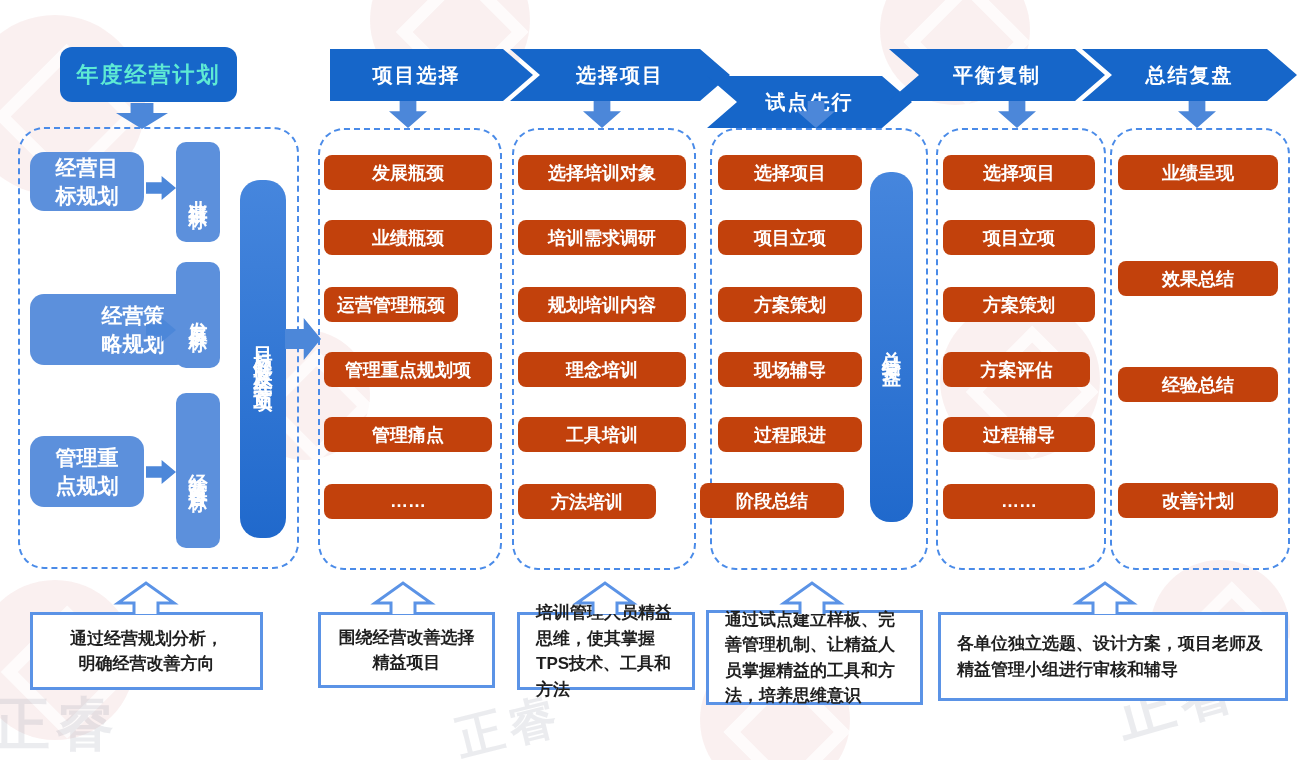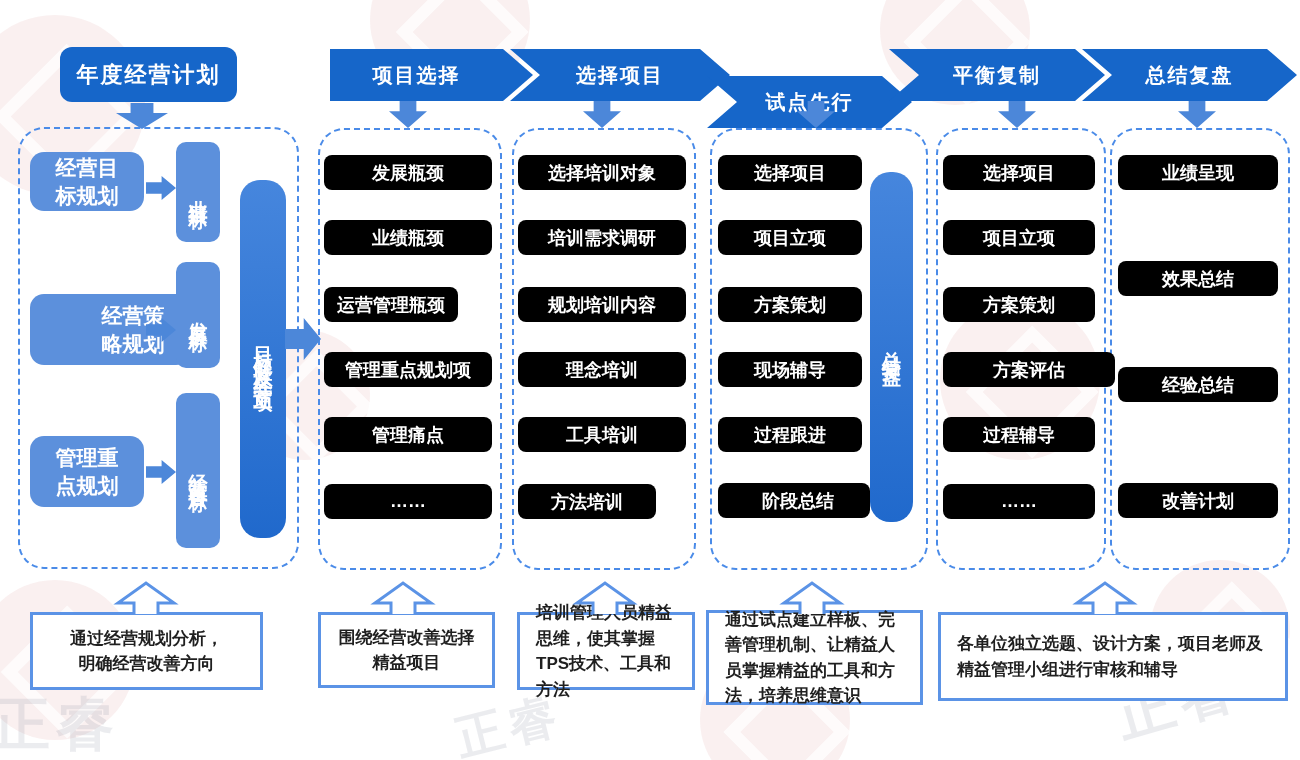--- a/index.html
+++ b/index.html
@@ -6,41 +6,41 @@
   .canvas{position:relative;width:1300px;height:760px;background:#fff;overflow:hidden;
           font-family:"Liberation Sans","DejaVu Sans",sans-serif;}
   
   .wm{position:absolute;border-radius:50%;background:rgba(232,178,178,0.20);z-index:0;}
   .wm .wm-d{position:absolute;left:28%;top:28%;width:44%;height:44%;
             border:12px solid rgba(255,255,255,0.75);transform:rotate(45deg);}
   .wm-text{position:absolute;z-index:0;font-weight:bold;font-size:58px;
            color:rgba(100,110,135,0.13);letter-spacing:6px;white-space:nowrap;}
   
   .titlebox{position:absolute;left:60px;top:47px;width:177px;height:55px;background:#1666C9;
-            border-radius:12px;color:#ffffff;font-weight:bold;font-size:22px;letter-spacing:2px;
+            border-radius:12px;color:#5eead4;font-weight:bold;font-size:22px;letter-spacing:2px;
             display:flex;align-items:center;justify-content:center;z-index:2;}
   
   .darr{position:absolute;background:#4C87D9;z-index:2;
         clip-path:polygon(28% 0,72% 0,72% 38%,100% 38%,50% 100%,0 38%,28% 38%);}
   .rarr{position:absolute;background:#4C87D9;z-index:2;
         clip-path:polygon(0 26%,52% 26%,52% 0,100% 50%,52% 100%,52% 74%,0 74%);}
   
   .dashed{position:absolute;border:2px dashed #4A8BE8;border-radius:26px;z-index:1;}
   
   .lbox{position:absolute;background:#5C90DC;border-radius:14px;color:#fff;font-weight:bold;
         font-size:21px;line-height:1.3;text-align:center;white-space:pre-line;
         display:flex;align-items:center;justify-content:center;z-index:2;}
   .tab{position:absolute;background:#5C90DC;border-radius:10px;color:#fff;font-weight:bold;
        font-size:19px;writing-mode:vertical-rl;text-orientation:upright;letter-spacing:4px;
        display:flex;align-items:center;justify-content:center;z-index:2;}
   .vbar{position:absolute;background:linear-gradient(180deg,#4686DD 0%,#2069CC 100%);
         border-radius:20px;color:#fff;font-weight:bold;font-size:19px;writing-mode:vertical-rl;
         text-orientation:upright;letter-spacing:6px;display:flex;align-items:center;
         justify-content:center;z-index:2;}
-  .pbox{position:absolute;height:35px;background:#000000;border-radius:8px;color:#fff;
+  .pbox{position:absolute;height:35px;background:#c2410c;border-radius:8px;color:#fff;
         font-weight:bold;font-size:18px;display:flex;align-items:center;justify-content:center;
         z-index:2;}
   
   .chev{position:absolute;top:49px;height:52px;background:#1666C9;color:#fff;font-weight:bold;
         font-size:20px;letter-spacing:2px;display:flex;align-items:center;justify-content:center;
         z-index:2;padding-right:30px;box-sizing:border-box;}
   .chev.first{clip-path:polygon(0 0,calc(100% - 30px) 0,100% 50%,calc(100% - 30px) 100%,0 100%);}
   .chev.next{clip-path:polygon(0 0,calc(100% - 30px) 0,100% 50%,calc(100% - 30px) 100%,0 100%,30px 50%);
              padding-left:30px;}
   
@@ -129,28 +129,28 @@
   <div class="pbox" style="left:518px;top:352px;width:168px;">理念培训</div>
   <div class="pbox" style="left:518px;top:417px;width:168px;">工具培训</div>
   <div class="pbox" style="left:518px;top:484px;width:138px;">方法培训</div>
 
   <div class="dashed" style="left:710px;top:128px;width:214px;height:438px;"></div>
   <div class="pbox" style="left:718px;top:155px;width:144px;">选择项目</div>
   <div class="pbox" style="left:718px;top:220px;width:144px;">项目立项</div>
   <div class="pbox" style="left:718px;top:287px;width:144px;">方案策划</div>
   <div class="pbox" style="left:718px;top:352px;width:144px;">现场辅导</div>
   <div class="pbox" style="left:718px;top:417px;width:144px;">过程跟进</div>
-  <div class="pbox" style="left:718px;top:483px;width:144px;padding-left:8px;">阶段总结</div>
+  <div class="pbox" style="left:700px;top:483px;width:144px;">阶段总结</div>
   <div class="vbar" style="left:870px;top:172px;width:43px;height:350px;">总结复盘</div>
 
   <div class="dashed" style="left:936px;top:128px;width:166px;height:438px;"></div>
   <div class="pbox" style="left:943px;top:155px;width:152px;">选择项目</div>
   <div class="pbox" style="left:943px;top:220px;width:152px;">项目立项</div>
   <div class="pbox" style="left:943px;top:287px;width:152px;">方案策划</div>
-  <div class="pbox" style="left:943px;top:352px;width:172px;">方案评估</div>
+  <div class="pbox" style="left:943px;top:352px;width:147px;">方案评估</div>
   <div class="pbox" style="left:943px;top:417px;width:152px;">过程辅导</div>
   <div class="pbox" style="left:943px;top:484px;width:152px;">……</div>
 
   <div class="dashed" style="left:1110px;top:128px;width:176px;height:438px;"></div>
   <div class="pbox" style="left:1118px;top:155px;width:160px;">业绩呈现</div>
   <div class="pbox" style="left:1118px;top:261px;width:160px;">效果总结</div>
   <div class="pbox" style="left:1118px;top:367px;width:160px;">经验总结</div>
   <div class="pbox" style="left:1118px;top:483px;width:160px;">改善计划</div>
 
   <div class="note center" style="left:30px;top:612px;width:233px;height:78px;">通过经营规划分析，

